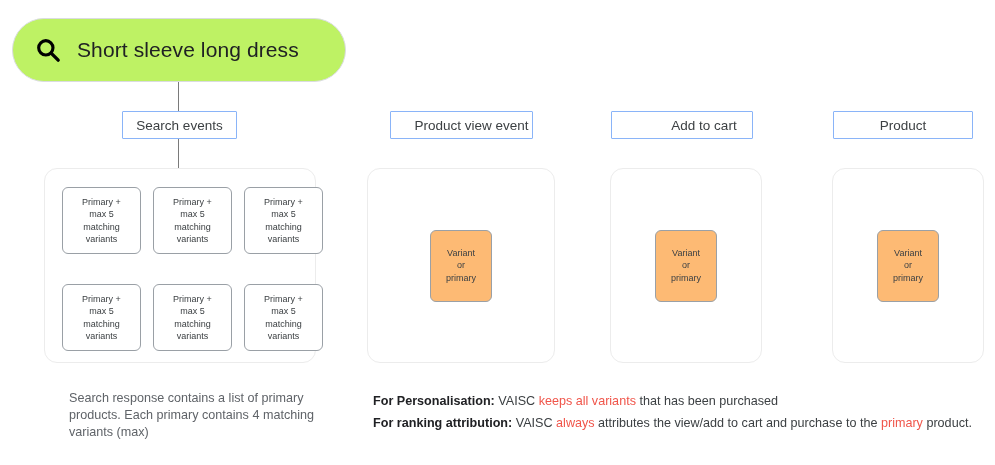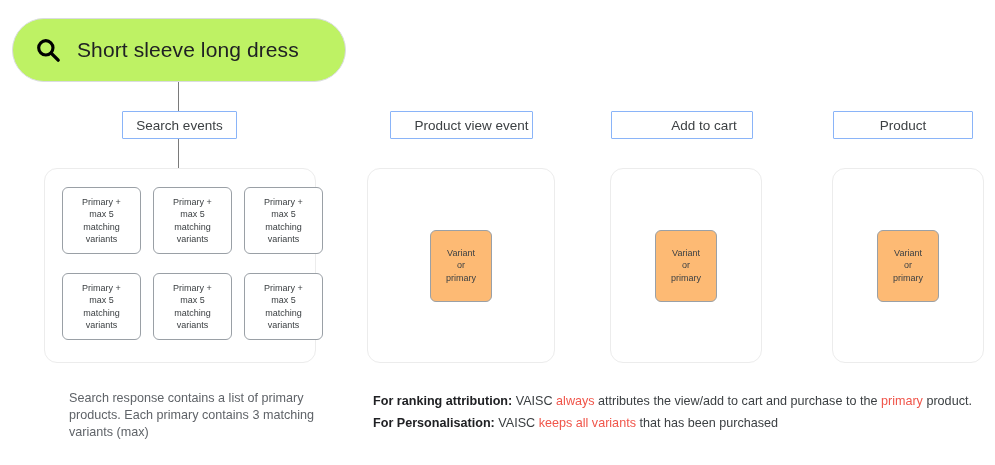--- a/index.html
+++ b/index.html
@@ -91,21 +91,21 @@
   .panel.stage3 { left: 832px; width: 152px; }
 
   
   .card-grid {
     position: absolute;
     left: 17px;
     top: 18px;
     display: grid;
     grid-template-columns: repeat(3, 79px);
     grid-template-rows: repeat(2, 67px);
-    gap: 19px 12px;
+    gap: 30px 12px;
   }
   .prim-card {
     box-sizing: border-box;
     border: 1.1px solid #9aa0a6;
     border-radius: 6px;
     background: #fff;
     display: flex;
     align-items: center;
     justify-content: center;
     text-align: center;
@@ -242,18 +242,18 @@
   </div>
 </div>
 <div class="panel stage3">
   <div class="var-card">
     <span style="white-space:pre-line">Variant
 or
 primary</span>
   </div>
 </div>
 
-<div class="caption-left">Search response contains a list of primary products. Each primary contains 3 matching variants (max)</div>
+<div class="caption-left">Search response contains a list of primary products. Each primary contains 4 matching variants (max)</div>
 
 <div class="notes">
+  <div class="row"><b>For Personalisation:</b><span> VAISC </span><span class="hl">keeps all variants</span><span> that has been purchased</span></div>
   <div class="row"><b>For ranking attribution:</b><span> VAISC </span><span class="hl">always</span><span> attributes the view/add to cart and purchase to the </span><span class="hl">primary</span><span> product.</span></div>
-  <div class="row"><b>For Personalisation:</b><span> VAISC </span><span class="hl">keeps all variants</span><span> that has been purchased</span></div>
 </div>
 
 </body></html>

